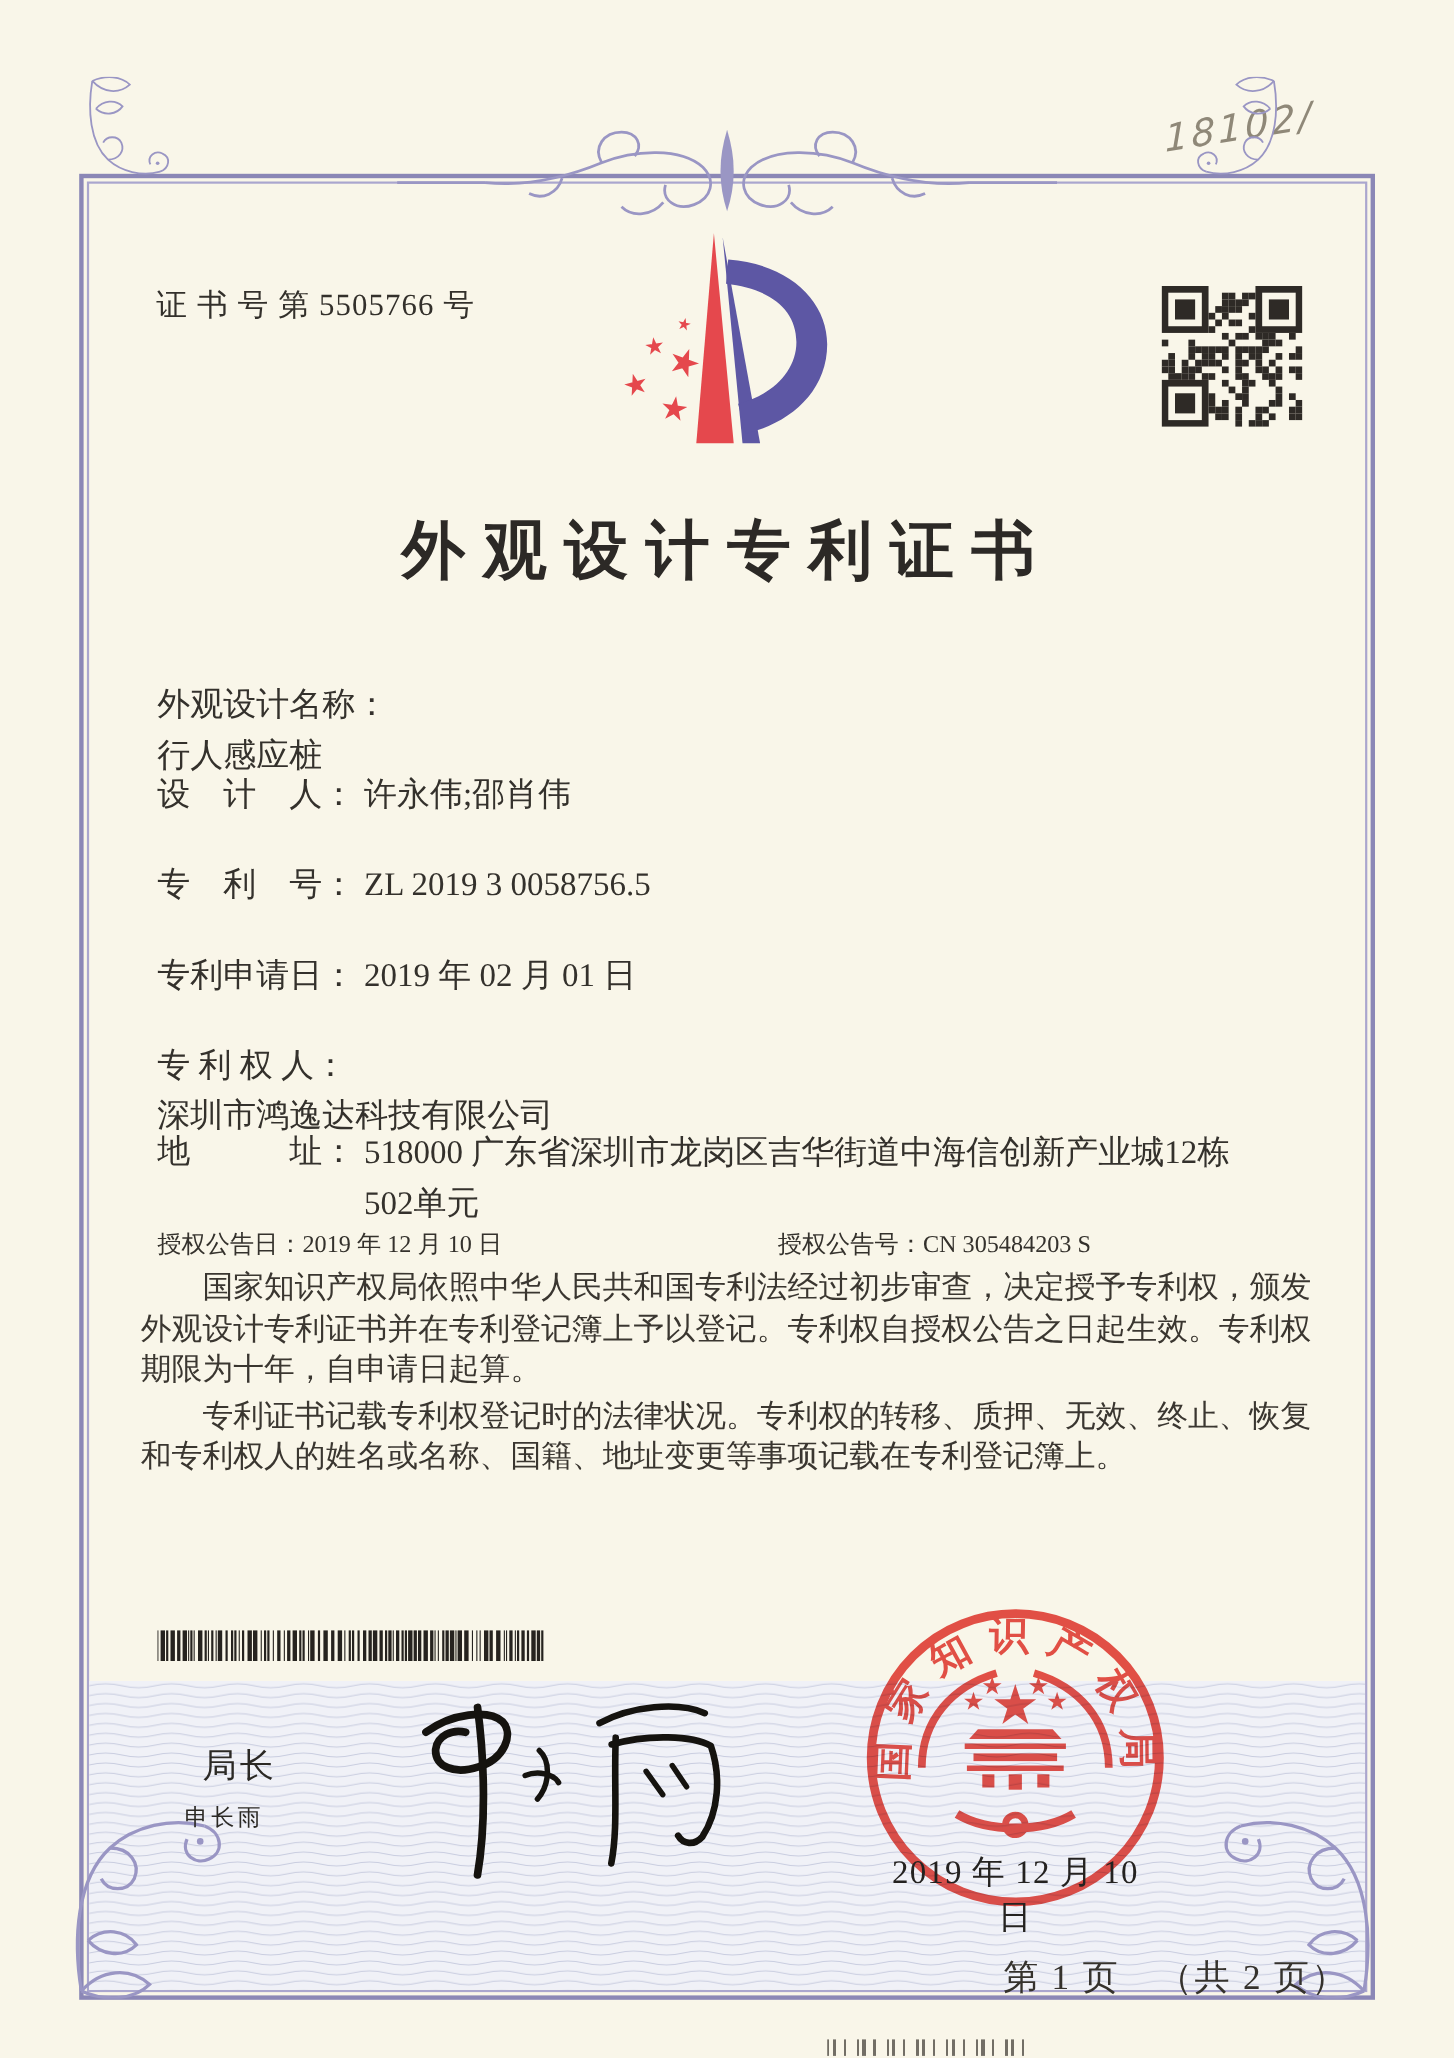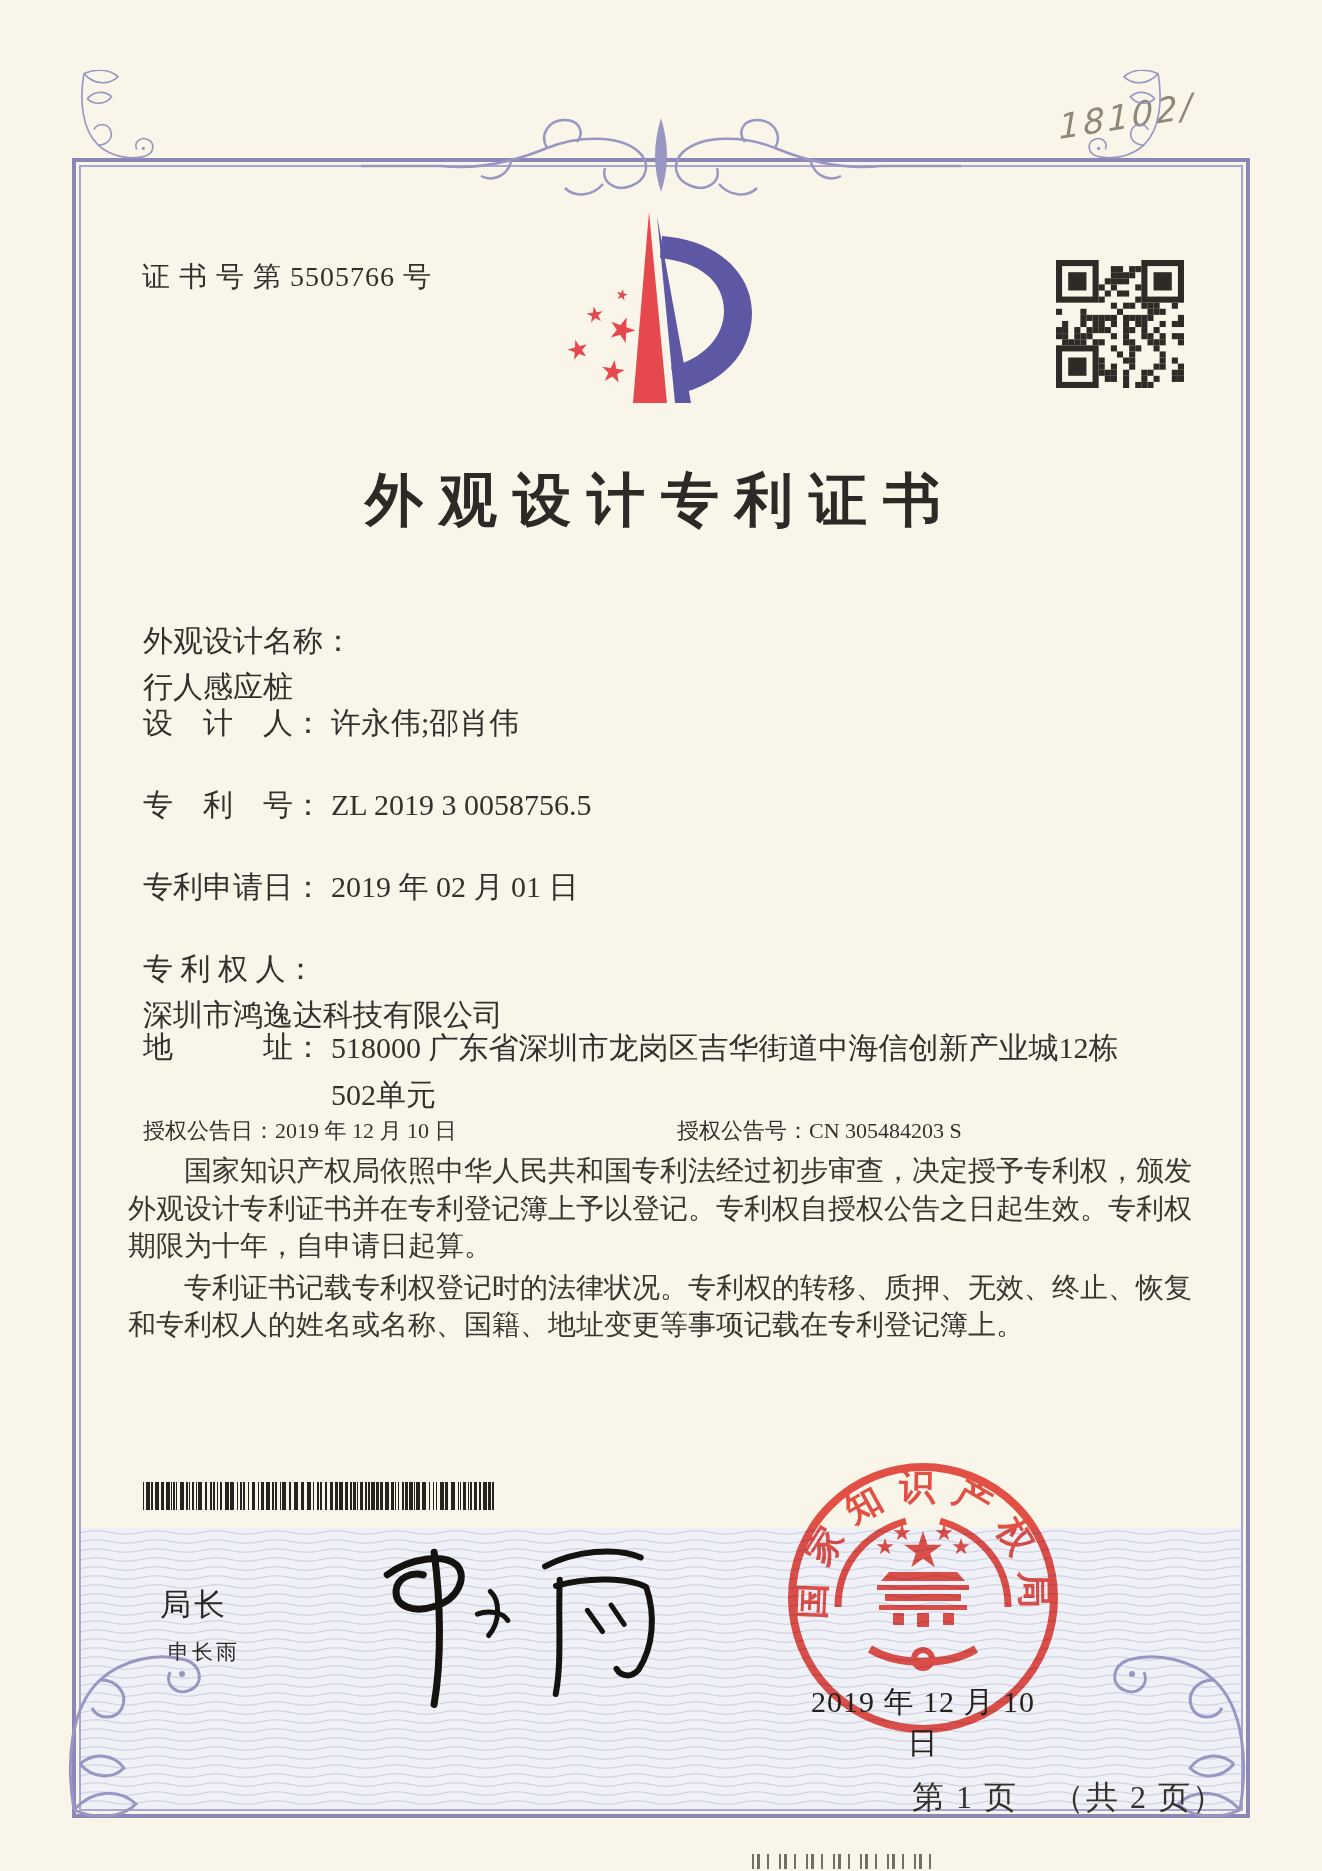--- a/index.html
+++ b/index.html
@@ -27,31 +27,31 @@
     font-size:58px;font-weight:700;letter-spacing:16px;color:#2c2926;}
   
   .logo{left:550px;top:210px;}
   .qr{left:1056px;top:260px;}
   
   .field{left:143px;font-size:30px;color:#34312c;display:flex;align-items:flex-start;line-height:46px;}
   .field .lbl{white-space:pre;margin-right:8px;flex:none;}
   .f0{top:618px;flex-direction:column;} .f1{top:700px;} .f2{top:782px;} .f3{top:864px;} .f4{top:946px;flex-direction:column;}
   .f5{top:1024px;} .f5 .val{width:795px;word-break:break-all;line-height:47px;}
   .grant-row{top:1116px;left:143px;width:1060px;font-size:22px;color:#34312c;}
-  .grant-no{position:absolute;left:534px;top:0;white-space:nowrap;}
+  .grant-no{position:absolute;left:564px;top:0;white-space:nowrap;}
   .grant-date{position:absolute;left:0;top:0;white-space:nowrap;}
   
   .paras{left:128px;top:1154px;width:1064px;font-size:28px;line-height:37.5px;
     text-align:justify;color:#3a3630;}
   .paras p{margin:0;text-indent:2em;font-family:Liberation Mono, monospace;}
   .paras p + p{margin-top:4px;}
   
   .barcode{left:143px;top:1482px;}
   
-  .director-role{left:160px;top:1584px;font-size:31px;letter-spacing:3px;
+  .director-role{left:184px;top:1584px;font-size:31px;letter-spacing:3px;
     font-family:"Liberation Sans", sans-serif;color:#2b2925;}
   .director-name{left:168px;top:1638px;font-size:21px;letter-spacing:3px;
     font-family:"Liberation Sans", sans-serif;color:#2b2925;}
   .sig{left:352px;top:1534px;}
   
   .seal{left:780px;top:1455px;mix-blend-mode:multiply;opacity:.92;}
   .seal-date{left:795px;top:1682px;width:256px;text-align:center;
     font-size:30px;letter-spacing:1px;color:#242220;}
   
   .footer{left:0;right:96px;top:1776px;text-align:right;font-size:32px;

